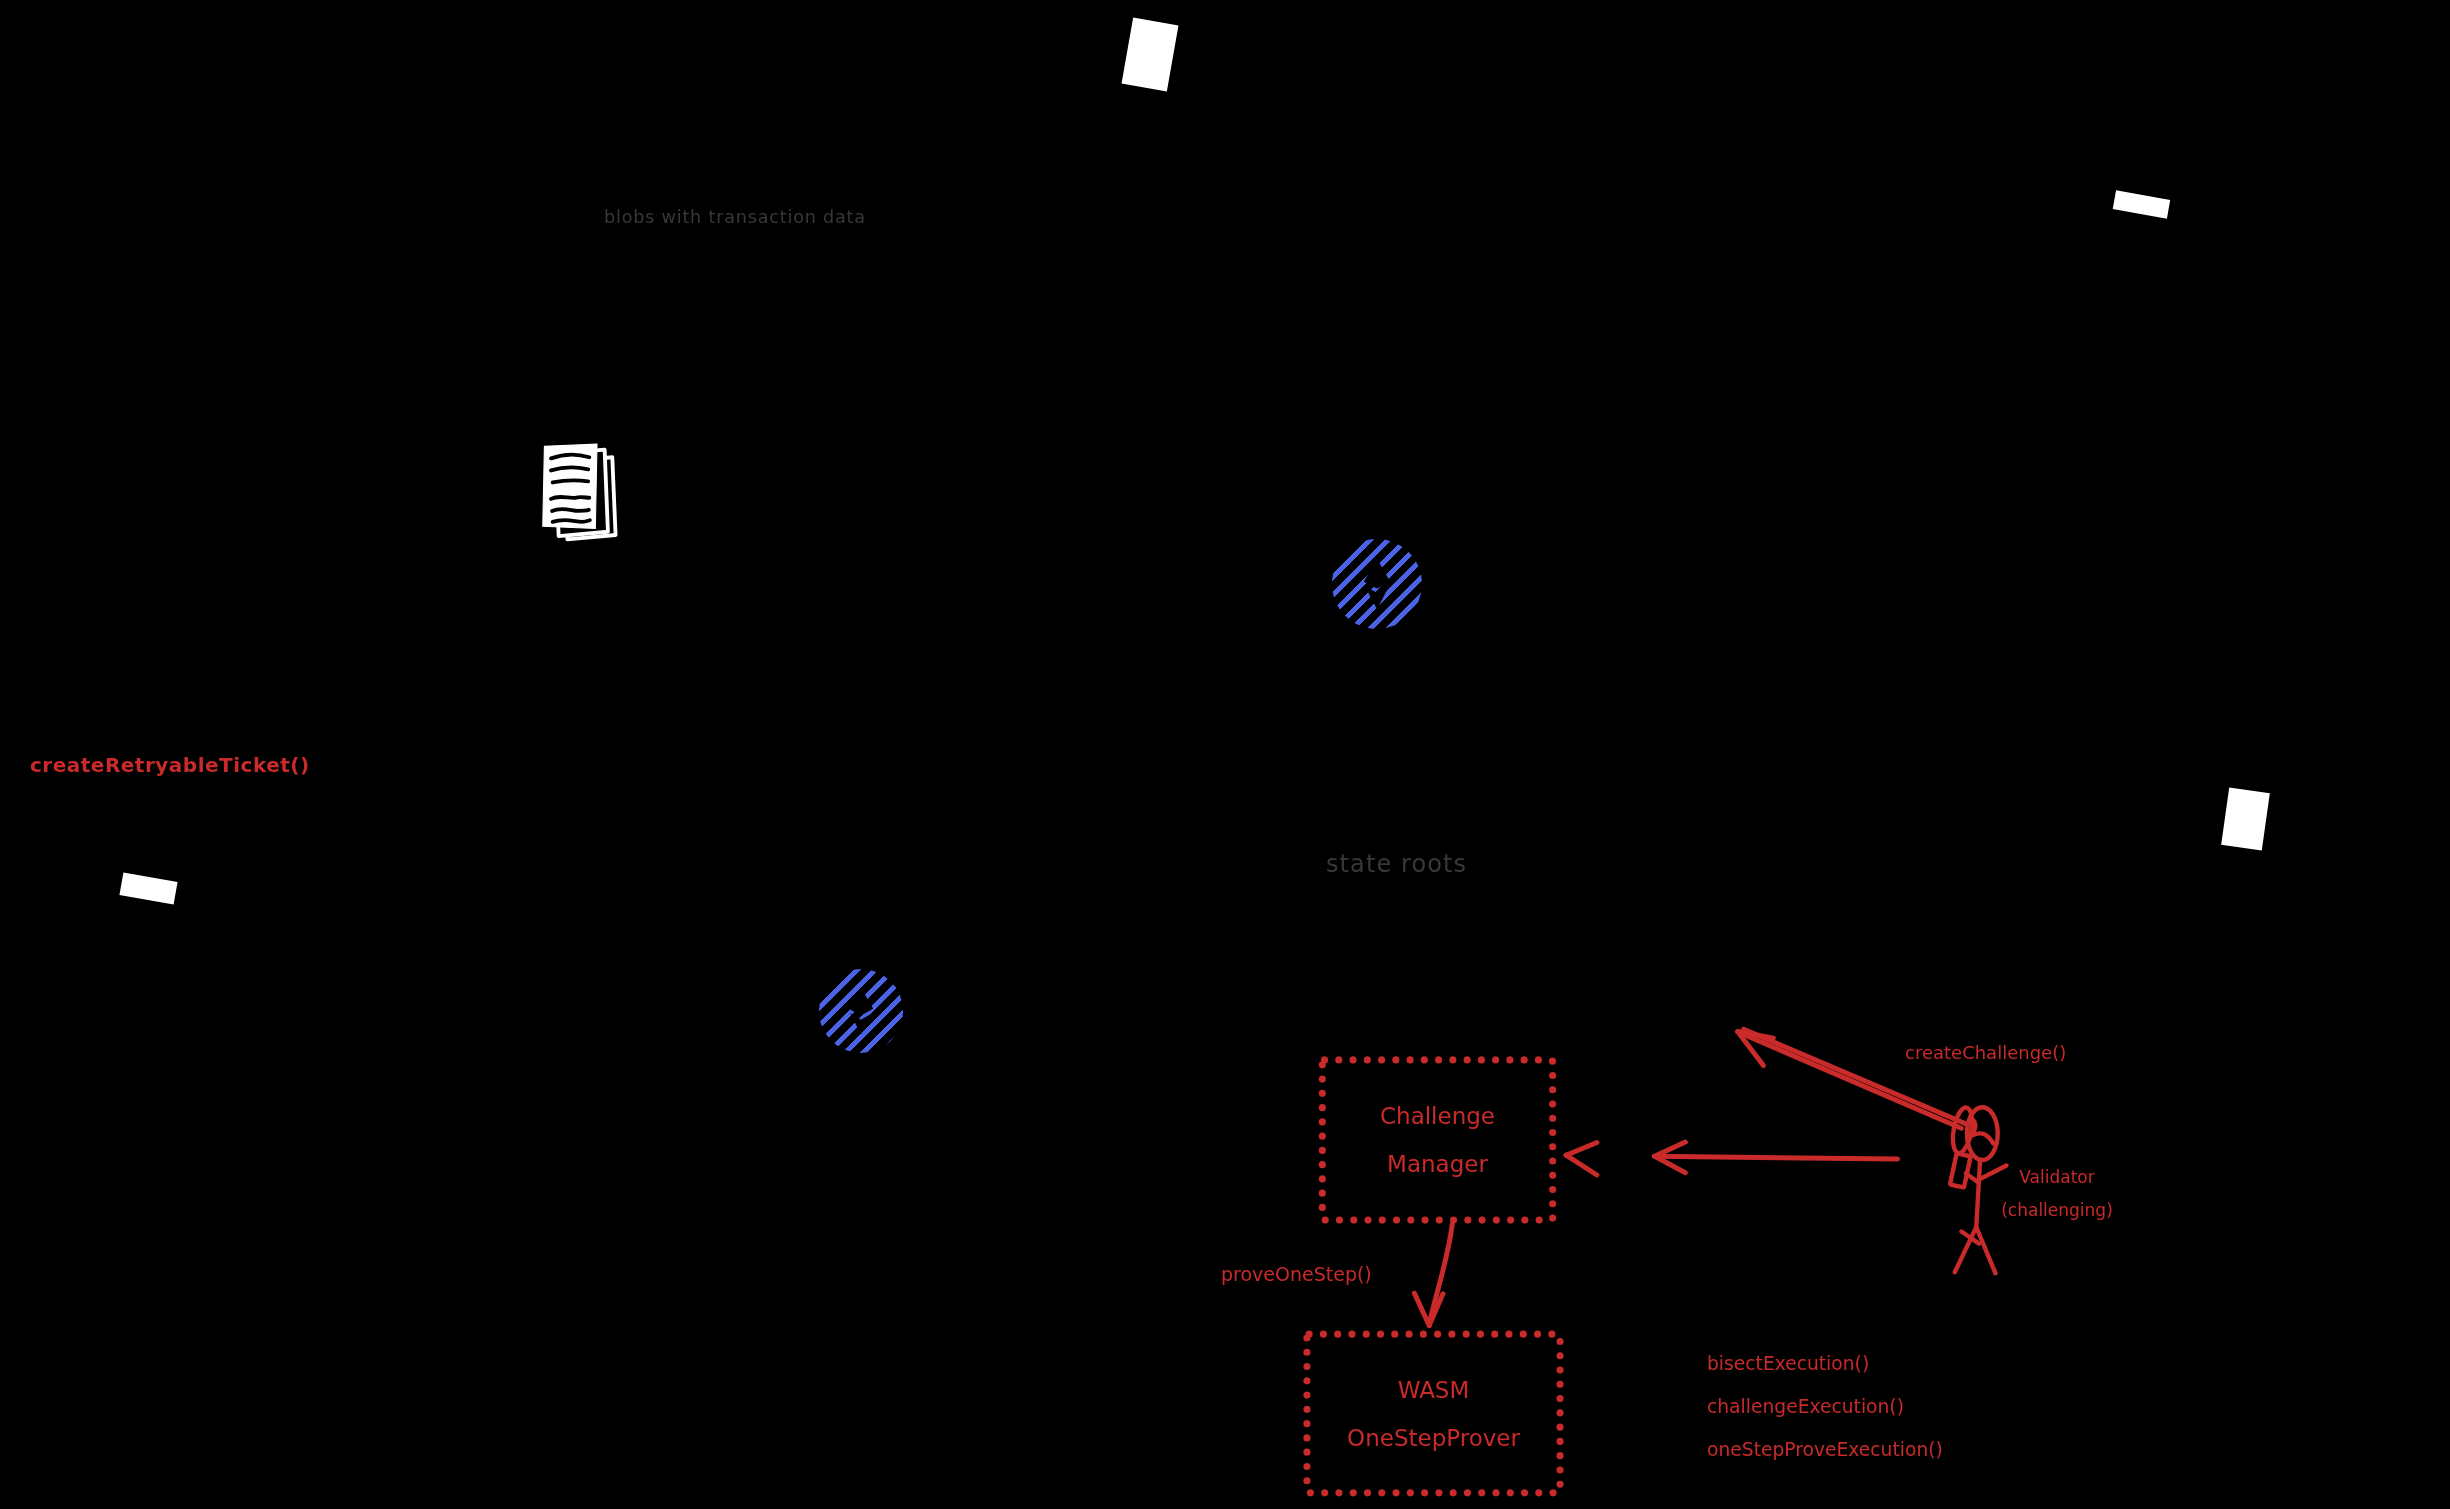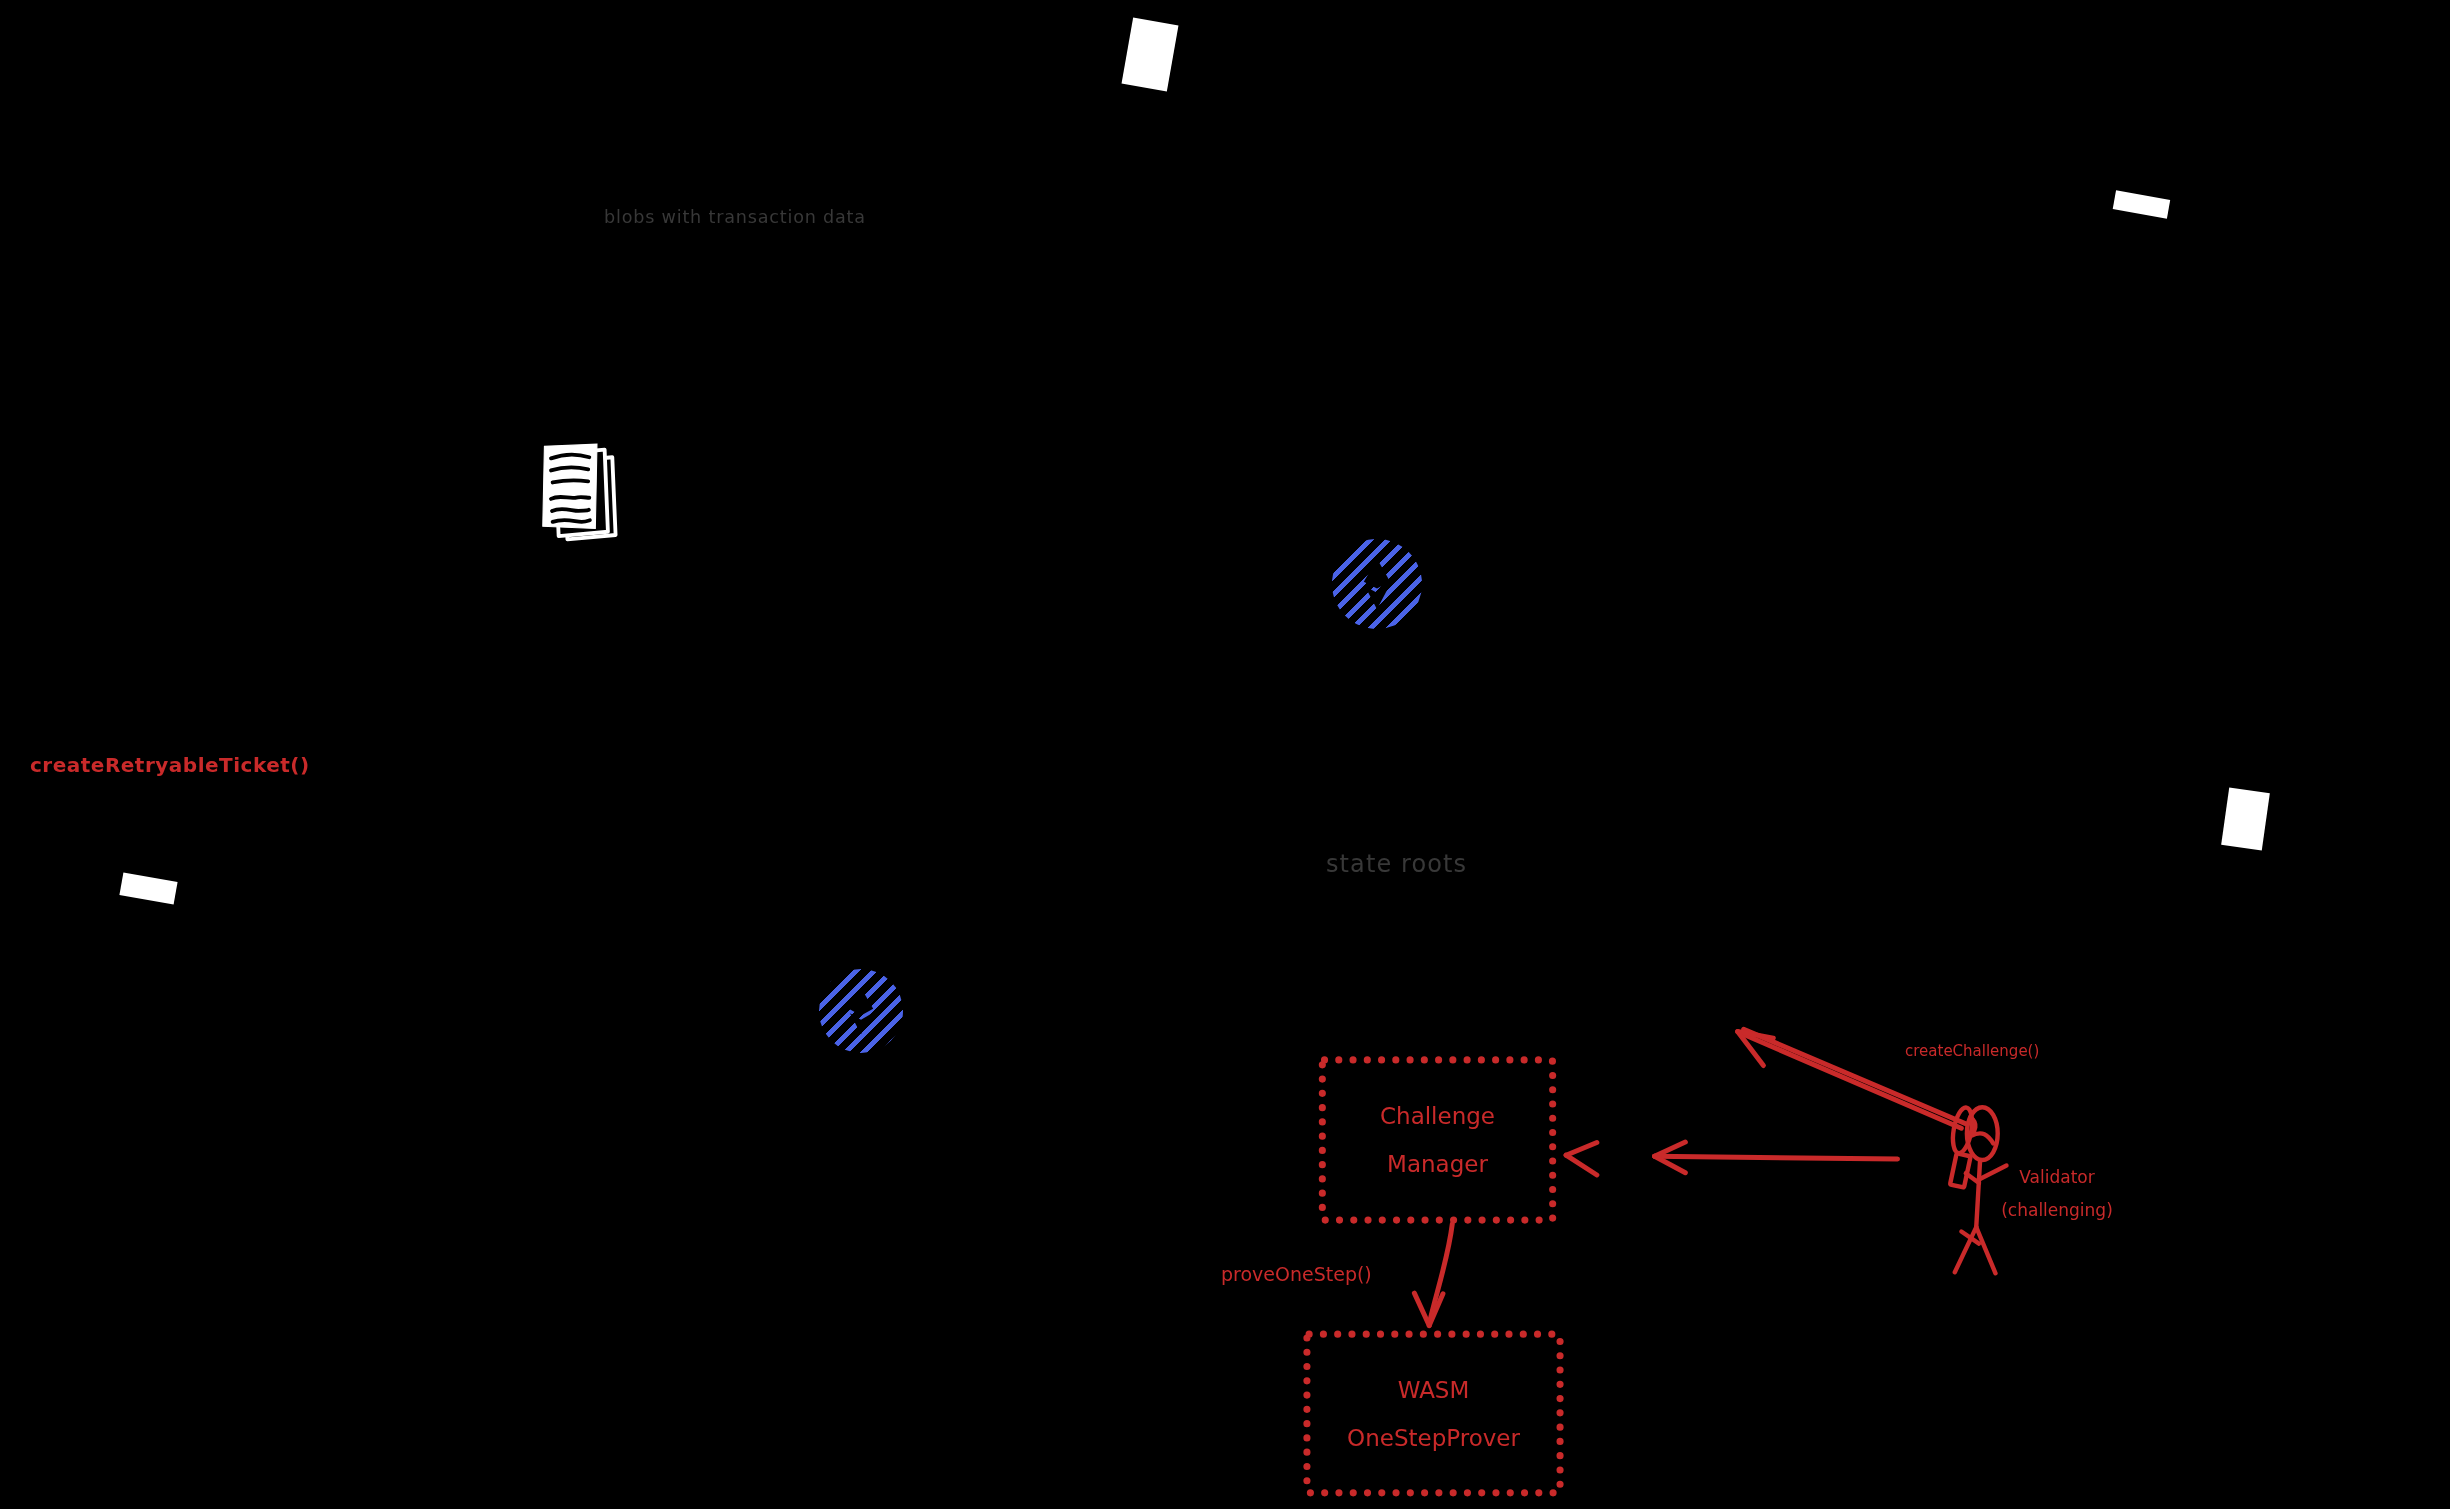--- a/index.html
+++ b/index.html
@@ -15,21 +15,21 @@
   .label { white-space: nowrap; }
   .muted { color: #383838; }
   .red   { color: #c92a2a; }
 
   
   .lbl-blobs       { left: 604px; top: 207px;  font-size: 17.6px; letter-spacing: 0.8px; }
   .lbl-stateroots  { left: 1302px; top: 850px; font-size: 24px; letter-spacing: 1.1px; margin-left: 24px; }
 
   
   .lbl-retryable   { left: 30px;   top: 753px; font-size: 20px; letter-spacing: 0.5px; font-weight: bold; }
-  .lbl-createchal  { left: 1905px; top: 1042px; font-size: 15px; }
+  .lbl-createchal  { left: 1905px; top: 1042px; font-size: 18px; }
   .lbl-proveone    { left: 1221px; top: 1263px; font-size: 19px; }
   .lbl-validator   { left: 1994px; top: 1161px; width: 126px; font-size: 17px;
                      line-height: 33px; text-align: center; white-space: nowrap; }
   .lbl-calls       { left: 1707px; top: 1342px; font-size: 18.7px; line-height: 43px; }
 
   
   .card { position: absolute; background: #ffffff; }
   .card-top      { left: 1127px; top: 21px;   width: 46px;  height: 67px; transform: rotate(10deg); }
   .card-left     { left: 121px;  top: 877px; width: 55px; height: 23px;  transform: rotate(10deg); }
   .card-topright { left: 2114px; top: 195px;  width: 55px; height: 18.7px;  transform: rotate(10deg); }
@@ -69,20 +69,25 @@
 
   <div class="abs label red lbl-retryable">createRetryableTicket()</div>
   <div class="abs label red lbl-createchal">createChallenge()</div>
   <div class="abs label red lbl-proveone">proveOneStep()</div>
 
   <div class="abs red lbl-validator">
     <div>Validator</div>
     <div>(challenging)</div>
   </div>
 
+  <div class="abs red lbl-calls">
+    <div class="label">bisectExecution()</div>
+    <div class="label">challengeExecution()</div>
+    <div class="label">oneStepProveExecution()</div>
+  </div>
 
   <div class="card card-top"></div>
   <div class="card card-left"></div>
   <div class="card card-topright"></div>
   <div class="card card-right"></div>
 
   <div class="eth-circle eth-1">
     <svg width="90" height="90" viewBox="0 0 164 164">
       <polygon points="82,36 106,78 82,90 58,78" fill="#000"></polygon>
       <polygon points="82,98 104,86 82,128 60,86" fill="#000"></polygon>

